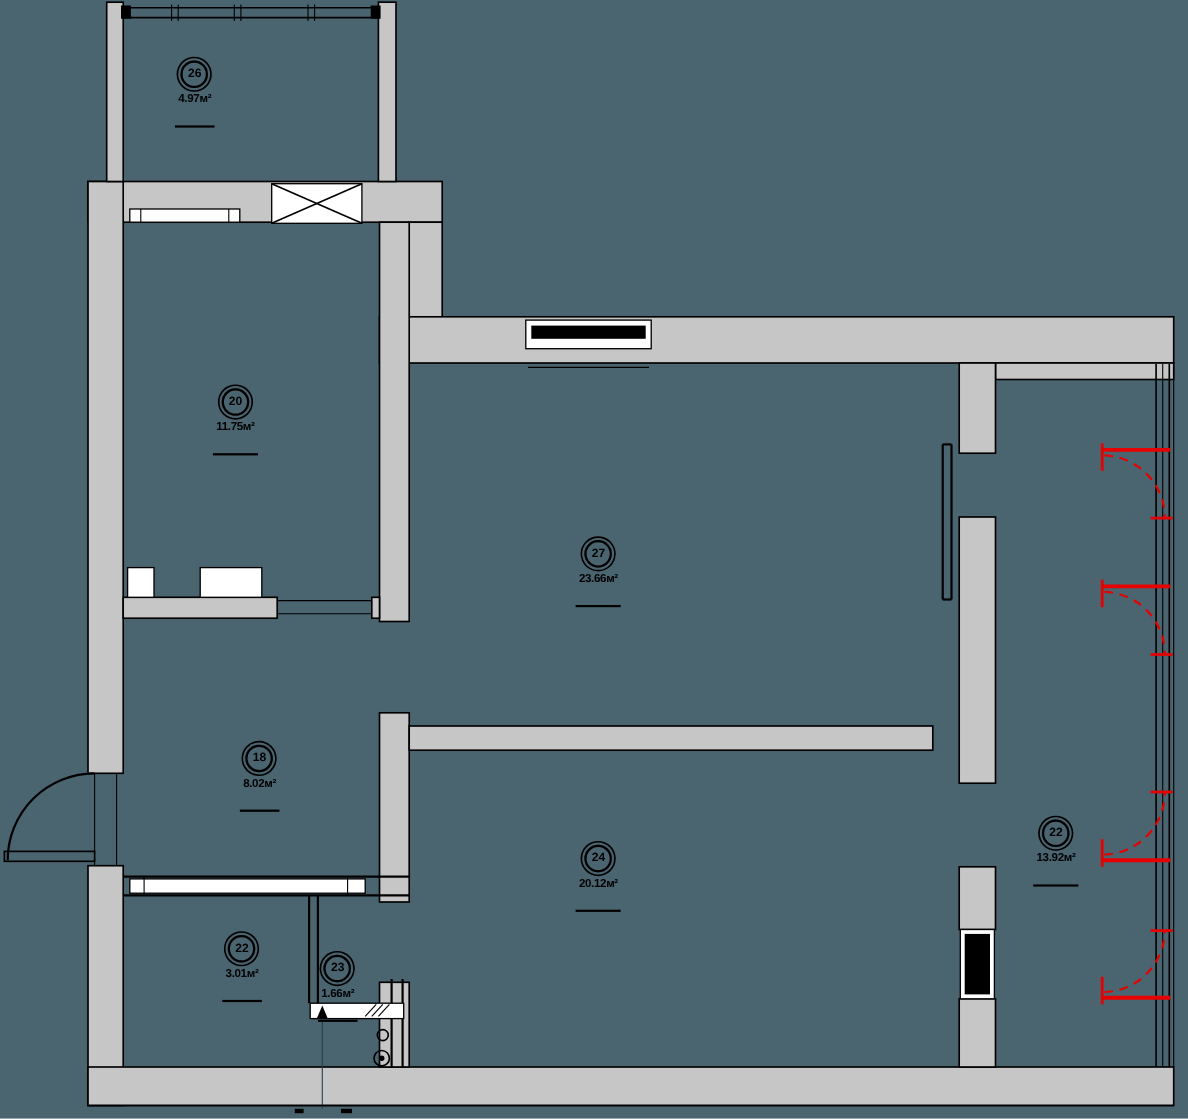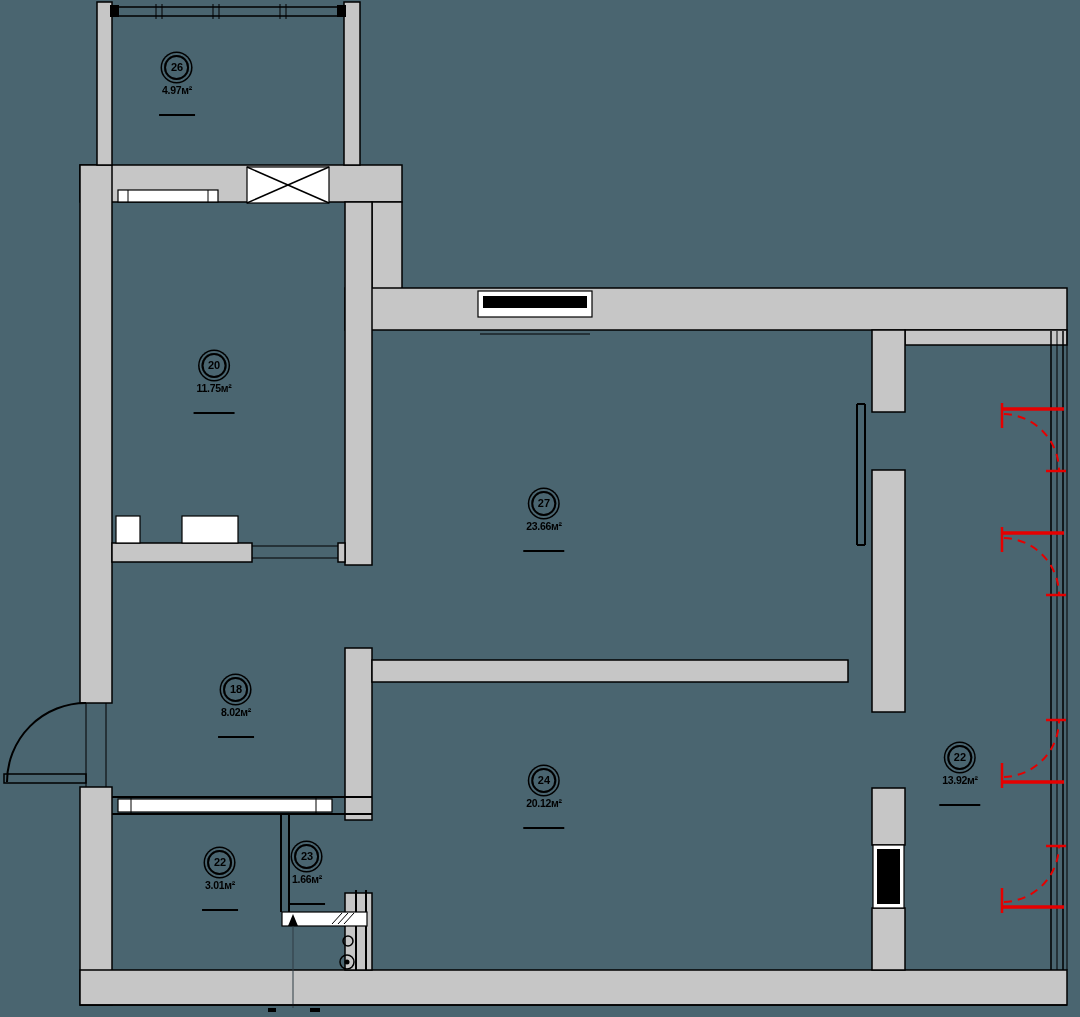--- a/index.html
+++ b/index.html
@@ -214,21 +214,21 @@
     <span class="area">23.66м²</span>
   </div>
   <div class="room-label" style="left:236px;top:677px">
     <span class="num">18</span>
     <span class="area">8.02м²</span>
   </div>
   <div class="room-label" style="left:220px;top:850px">
     <span class="num">22</span>
     <span class="area">3.01м²</span>
   </div>
-  <div class="room-label" style="left:307px;top:844px">
+  <div class="room-label" style="left:307px;top:868px">
     <span class="num">23</span>
     <span class="area">1.66м²</span>
   </div>
   <div class="room-label" style="left:544px;top:768px">
     <span class="num">24</span>
     <span class="area">20.12м²</span>
   </div>
   <div class="room-label" style="left:960px;top:745px">
     <span class="num">22</span>
     <span class="area">13.92м²</span>

